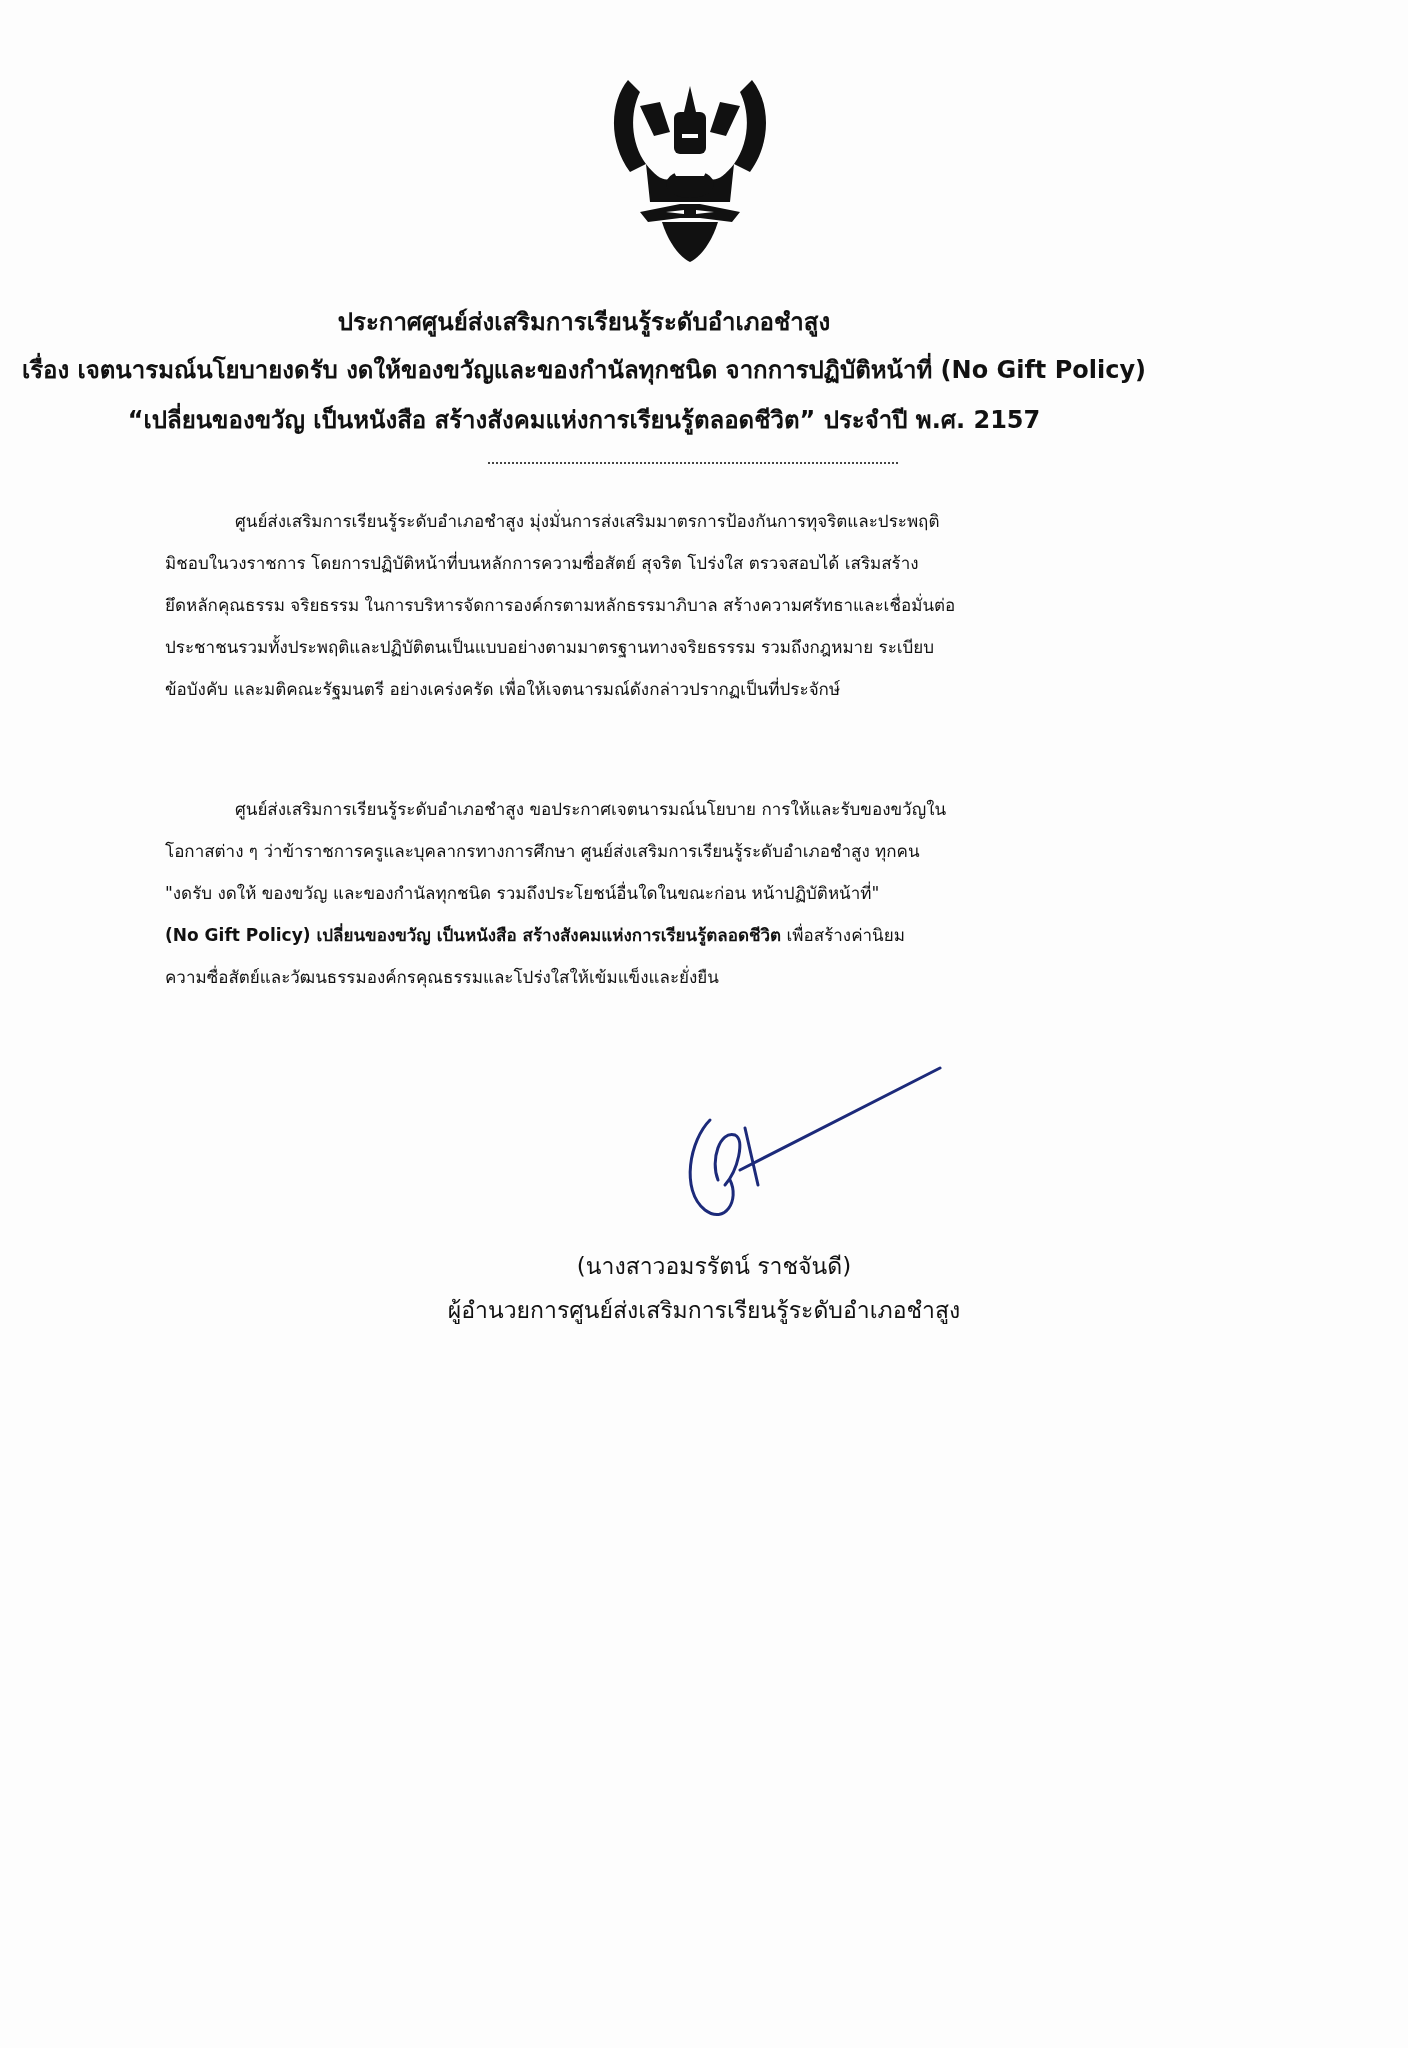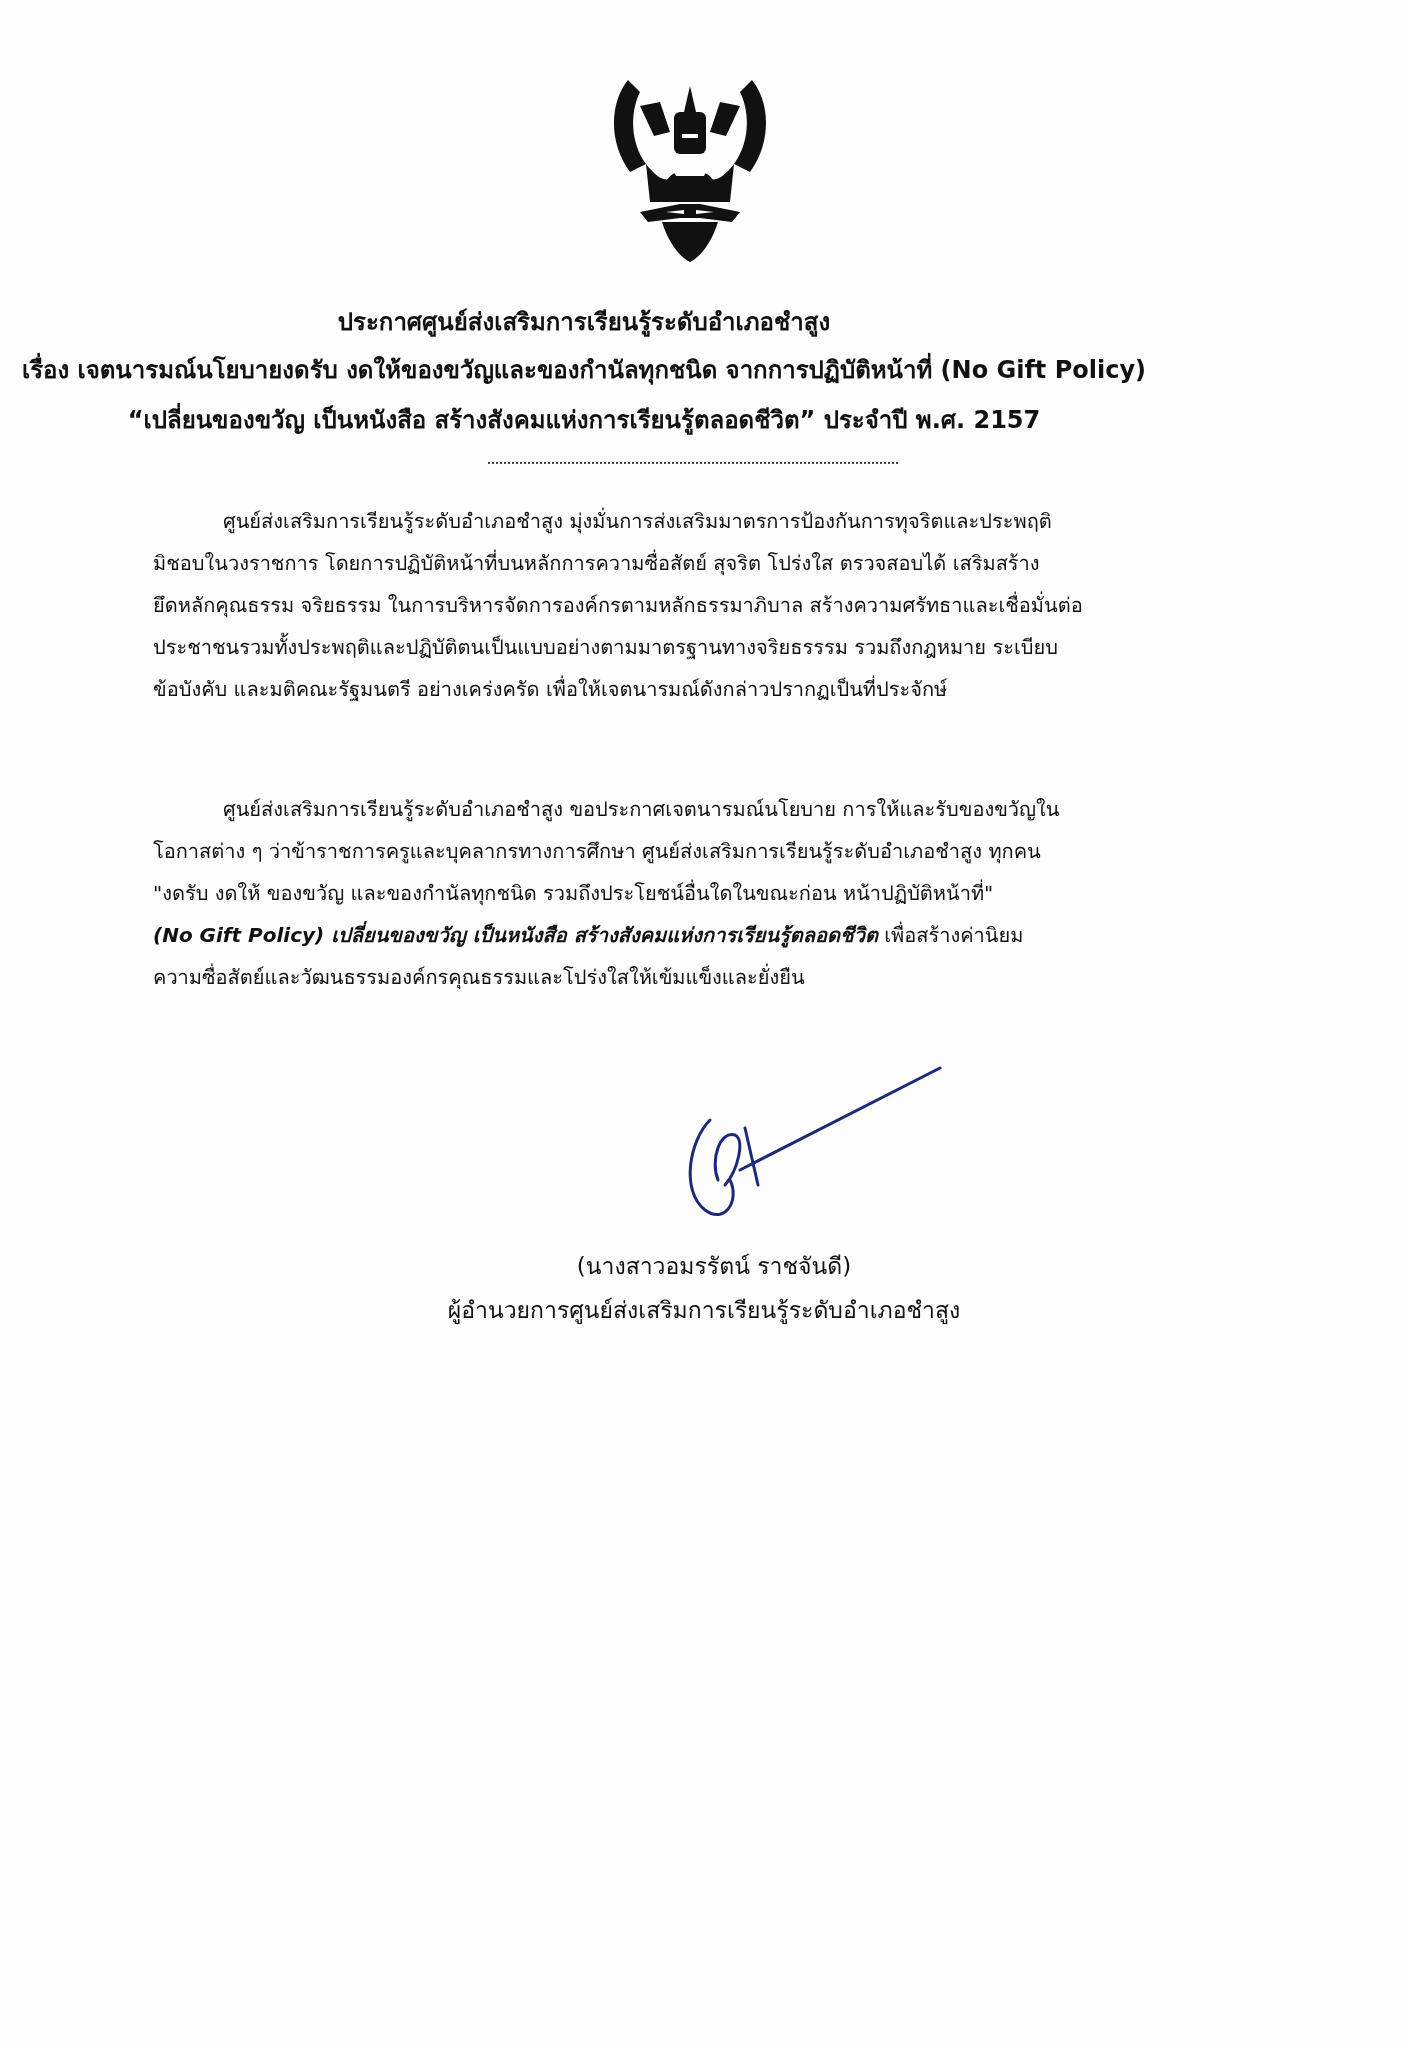--- a/index.html
+++ b/index.html
@@ -11,24 +11,24 @@
     position: relative;
     overflow: hidden;
   }
   .page { position: absolute; left: 0; top: 0; width: 1408px; height: 2048px; }
   .emblem { position: absolute; left: 600px; top: 72px; width: 180px; height: 192px; }
   .heading { position: absolute; left: 0; width: 1168px; text-align: center; font-weight: bold; font-size: 24px; line-height: 44px; }
   .h1 { top: 300px; }
   .h2 { top: 348px; }
   .h3 { top: 398px; }
   .dotline { position: absolute; left: 488px; top: 462px; width: 410px; border-top: 2px dotted #444; }
-  .para { position: absolute; left: 188px; width: 1025px; font-size: 20px; line-height: 42px; text-align: justify; }
+  .para { position: absolute; left: 200px; width: 1025px; font-size: 17px; line-height: 42px; text-align: justify; }
   .p1 { top: 500px; text-indent: 35px; }
   .p2 { top: 788px; text-indent: 35px; }
-  .b { font-weight: bold; font-style: italic; }
+  .b { font-weight: bold; }
   .line { display: block; white-space: nowrap; }
   .date { position: absolute; left: 0; width: 1408px; top: 1035px; text-align: center; font-size: 23px; }
   .sig { position: absolute; left: 650px; top: 1060px; width: 300px; height: 170px; }
   .name { position: absolute; left: 0; width: 1408px; top: 1248px; text-align: center; font-size: 23px; padding-left: 10px; }
   .position { position: absolute; left: 16px; width: 1376px; top: 1292px; text-align: center; font-size: 23px; }
 </style>
 </head>
 <body>
 
 <div class="page">

